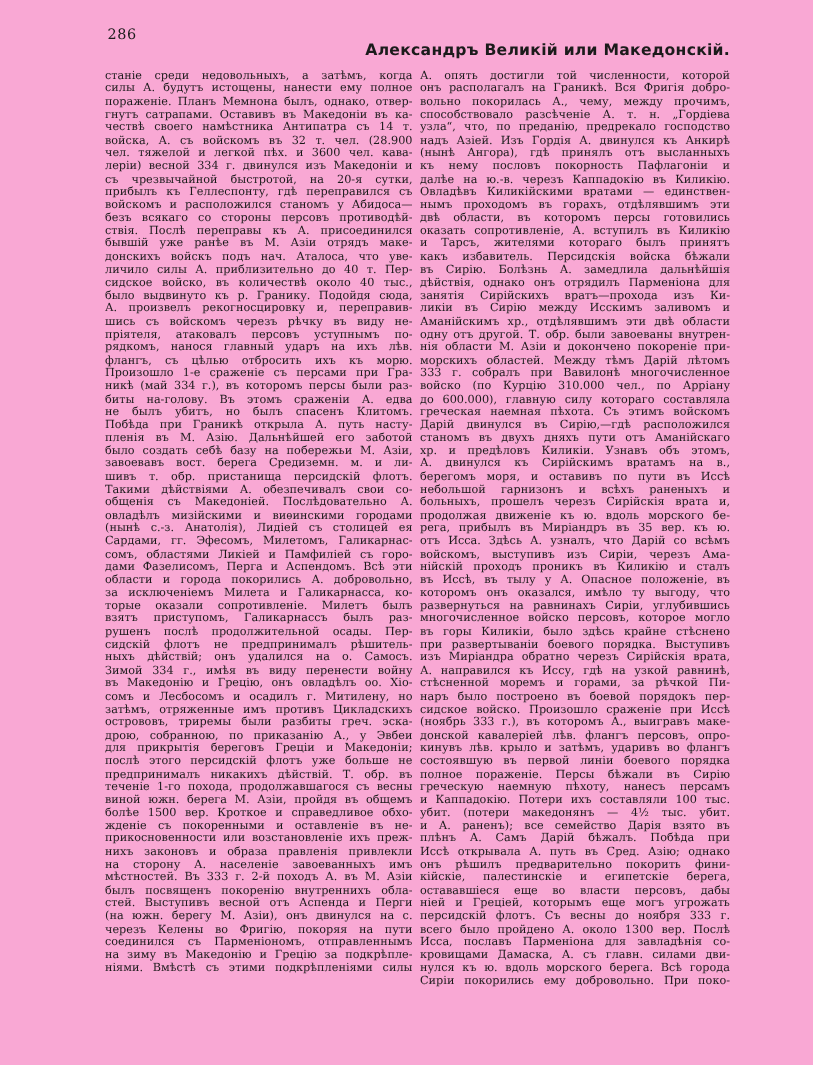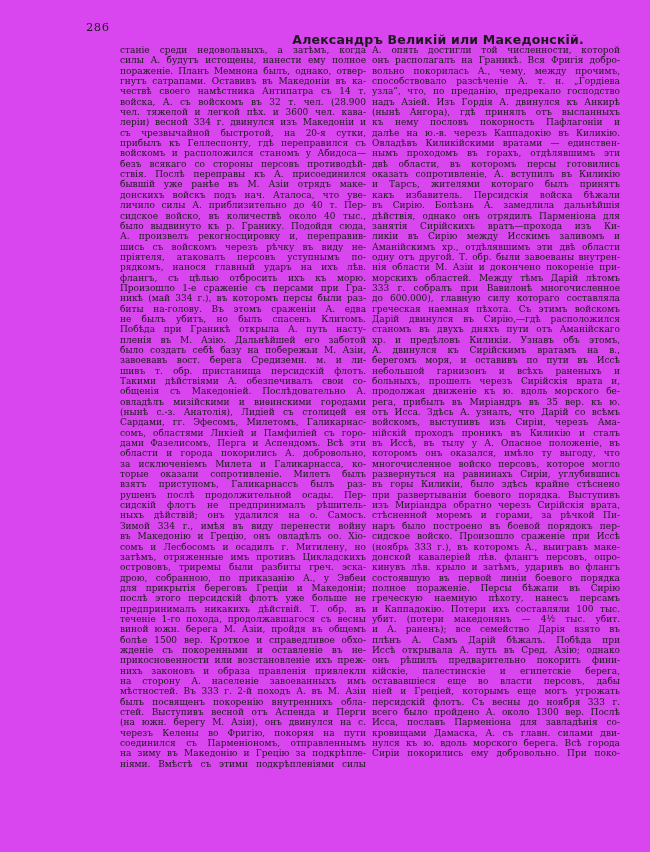--- a/index.html
+++ b/index.html
@@ -4,21 +4,21 @@
 <style>
   html, body {
     margin: 0;
     padding: 0;
     background: #ffffff;
   }
   .page {
     position: relative;
     width: 650px;
     height: 852px;
-    background: #d946ef;
+    background: #f9a8d4;
     overflow: hidden;
     font-family: "DejaVu Serif", serif;
     color: #1b1b1b;
   }
   .header {
     position: absolute;
     top: 20px;
     left: 84px;
     width: 500px;
     height: 16px;
@@ -38,25 +38,24 @@
     top: 12px;
     text-align: right;
     font-family: "DejaVu Sans", sans-serif;
     font-weight: 700;
     font-size: 12.5px;
     letter-spacing: 0.2px;
     white-space: nowrap;
   }
   .cols {
     position: absolute;
-    top: 45px;
+    top: 56px;
     left: 84px;
     width: 500px;
     display: flex;
-    margin-left: 36px;
   }
   .col {
     font-size: 9px;
     line-height: 10.35px;
   }
   .col-left  { width: 246px; margin-right: 6px; }
   .col-right { width: 248px; }
   .line {
     height: 10.35px;
     overflow: hidden;
@@ -165,41 +164,43 @@
         <div class="line">какъ избавитель. Персидскія войска бѣжали</div>
         <div class="line">въ Сирію. Болѣзнь А. замедлила дальнѣйшія</div>
         <div class="line">дѣйствія, однако онъ отрядилъ Парменіона для</div>
         <div class="line">занятія Сирійскихъ вратъ—прохода изъ Ки-</div>
         <div class="line">ликіи въ Сирію между Исскимъ заливомъ и</div>
         <div class="line">Аманійскимъ хр., отдѣлявшимъ эти двѣ области</div>
         <div class="line">одну отъ другой. Т. обр. были завоеваны внутрен-</div>
         <div class="line">нія области М. Азіи и докончено покореніе при-</div>
         <div class="line">морскихъ областей. Между тѣмъ Дарій лѣтомъ</div>
         <div class="line">333 г. собралъ при Вавилонѣ многочисленное</div>
+        <div class="line">войско (по Курцію 310.000 чел., по Арріану</div>
         <div class="line">до 600.000), главную силу котораго составляла</div>
         <div class="line">греческая наемная пѣхота. Съ этимъ войскомъ</div>
         <div class="line">Дарій двинулся въ Сирію,—гдѣ расположился</div>
         <div class="line">станомъ въ двухъ дняхъ пути отъ Аманійскаго</div>
         <div class="line">хр. и предѣловъ Киликіи. Узнавъ объ этомъ,</div>
         <div class="line">А. двинулся къ Сирійскимъ вратамъ на в.,</div>
         <div class="line">берегомъ моря, и оставивъ по пути въ Иссѣ</div>
         <div class="line">небольшой гарнизонъ и всѣхъ раненыхъ и</div>
         <div class="line">больныхъ, прошелъ черезъ Сирійскія врата и,</div>
         <div class="line">продолжая движеніе къ ю. вдоль морского бе-</div>
         <div class="line">рега, прибылъ въ Миріандръ въ 35 вер. къ ю.</div>
         <div class="line">отъ Исса. Здѣсь А. узналъ, что Дарій со всѣмъ</div>
         <div class="line">войскомъ, выступивъ изъ Сиріи, черезъ Ама-</div>
         <div class="line">нійскій проходъ проникъ въ Киликію и сталъ</div>
         <div class="line">въ Иссѣ, въ тылу у А. Опасное положеніе, въ</div>
         <div class="line">которомъ онъ оказался, имѣло ту выгоду, что</div>
+        <div class="line">развернуться на равнинахъ Сиріи, углубившись</div>
         <div class="line">многочисленное войско персовъ, которое могло</div>
-        <div class="line">развернуться на равнинахъ Сиріи, углубившись</div>
         <div class="line">въ горы Киликіи, было здѣсь крайне стѣснено</div>
         <div class="line">при развертываніи боевого порядка. Выступивъ</div>
         <div class="line">изъ Миріандра обратно черезъ Сирійскія врата,</div>
+        <div class="line">А. направился къ Иссу, гдѣ на узкой равнинѣ,</div>
         <div class="line">стѣсненной моремъ и горами, за рѣчкой Пи-</div>
         <div class="line">наръ было построено въ боевой порядокъ пер-</div>
         <div class="line">сидское войско. Произошло сраженіе при Иссѣ</div>
         <div class="line">(ноябрь 333 г.), въ которомъ А., выигравъ маке-</div>
         <div class="line">донской кавалеріей лѣв. флангъ персовъ, опро-</div>
         <div class="line">кинувъ лѣв. крыло и затѣмъ, ударивъ во флангъ</div>
         <div class="line">состоявшую въ первой линіи боевого порядка</div>
         <div class="line">полное пораженіе. Персы бѣжали въ Сирію</div>
         <div class="line">греческую наемную пѣхоту, нанесъ персамъ</div>
         <div class="line">и Каппадокію. Потери ихъ составляли 100 тыс.</div>

